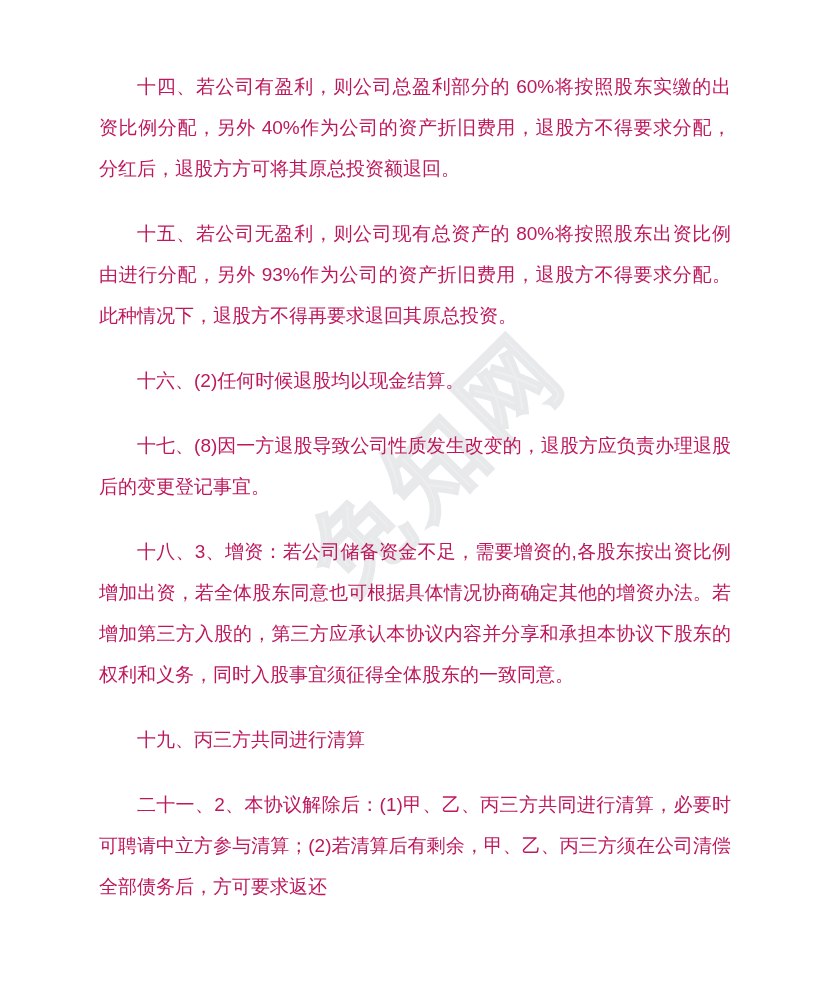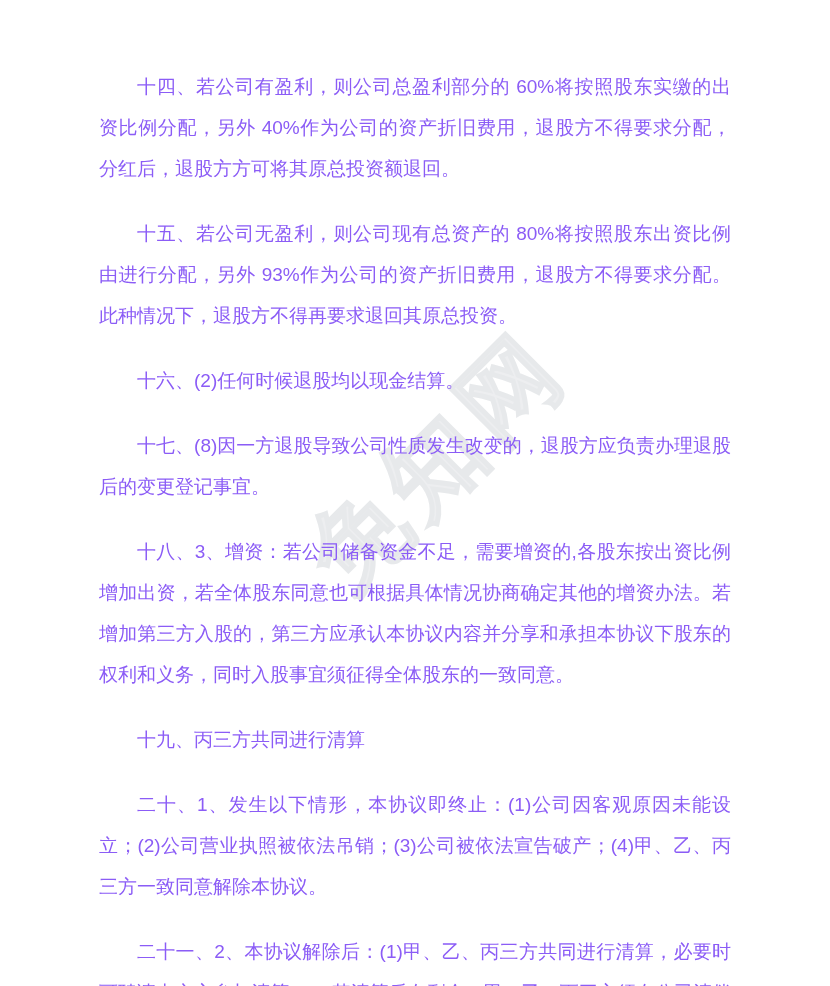--- a/index.html
+++ b/index.html
@@ -53,21 +53,21 @@
     top: 66px;
     width: 632px;
     z-index: 1;
   }
 
   .para {
     margin: 0 0 24px 0;
     text-indent: 38px;
     font-size: 19px;
     line-height: 41px;
-    color: #8b5cf6;
+    color: #be185d;
     text-align: justify;
     text-justify: inter-ideograph;
     letter-spacing: 0px;
     font-weight: 500;
     word-break: break-all;
   }
 
   .para:last-child {
     margin-bottom: 0;
   }
@@ -82,17 +82,16 @@
     <div class="watermark-text">免知网</div>
   </div>
 
   <div class="doc-body">
     <p class="para gap-md">十四、若公司有盈利，则公司总盈利部分的 60%将按照股东实缴的出资比例分配，另外 40%作为公司的资产折旧费用，退股方不得要求分配，分红后，退股方方可将其原总投资额退回。</p>
     <p class="para gap-md">十五、若公司无盈利，则公司现有总资产的 80%将按照股东出资比例由进行分配，另外 93%作为公司的资产折旧费用，退股方不得要求分配。此种情况下，退股方不得再要求退回其原总投资。</p>
     <p class="para gap-md">十六、(2)任何时候退股均以现金结算。</p>
     <p class="para gap-md">十七、(8)因一方退股导致公司性质发生改变的，退股方应负责办理退股后的变更登记事宜。</p>
     <p class="para gap-md">十八、3、增资：若公司储备资金不足，需要增资的,各股东按出资比例增加出资，若全体股东同意也可根据具体情况协商确定其他的增资办法。若增加第三方入股的，第三方应承认本协议内容并分享和承担本协议下股东的权利和义务，同时入股事宜须征得全体股东的一致同意。</p>
     <p class="para gap-md">十九、丙三方共同进行清算</p>
-    <p class="para gap-md">二十、1、发生以下情形，本协议即终止：(1)公司因客观原因未能设立；(2)公司营业执照被依法吊销；(3)公司被依法宣告破产；(4)甲、乙、丙三方一致同意解除本协议。</p>
     <p class="para">二十一、2、本协议解除后：(1)甲、乙、丙三方共同进行清算，必要时可聘请中立方参与清算；(2)若清算后有剩余，甲、乙、丙三方须在公司清偿全部债务后，方可要求返还</p>
   </div>
 
 </div>
 
 </body></html>

